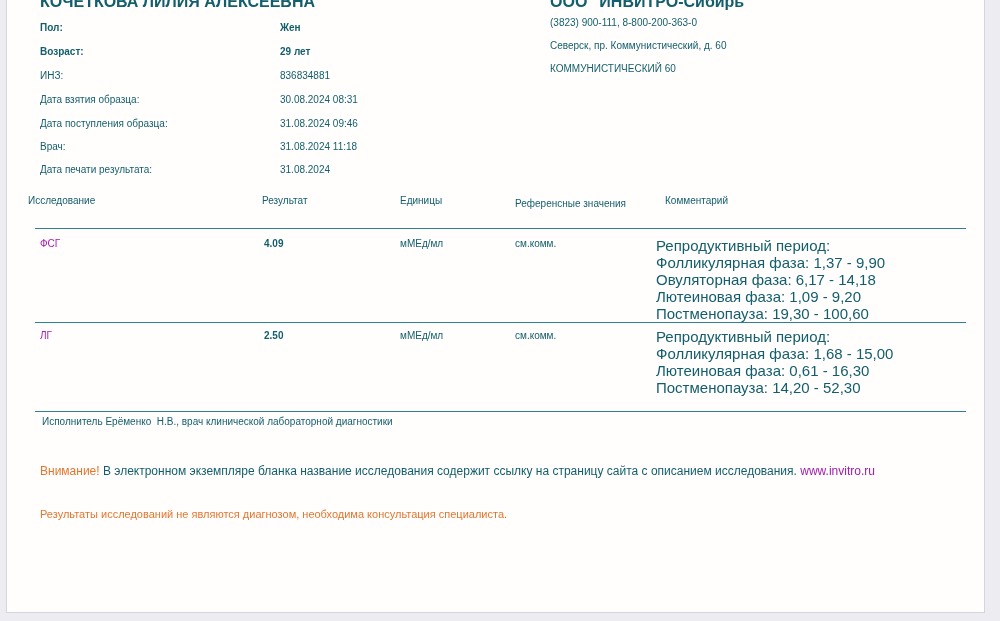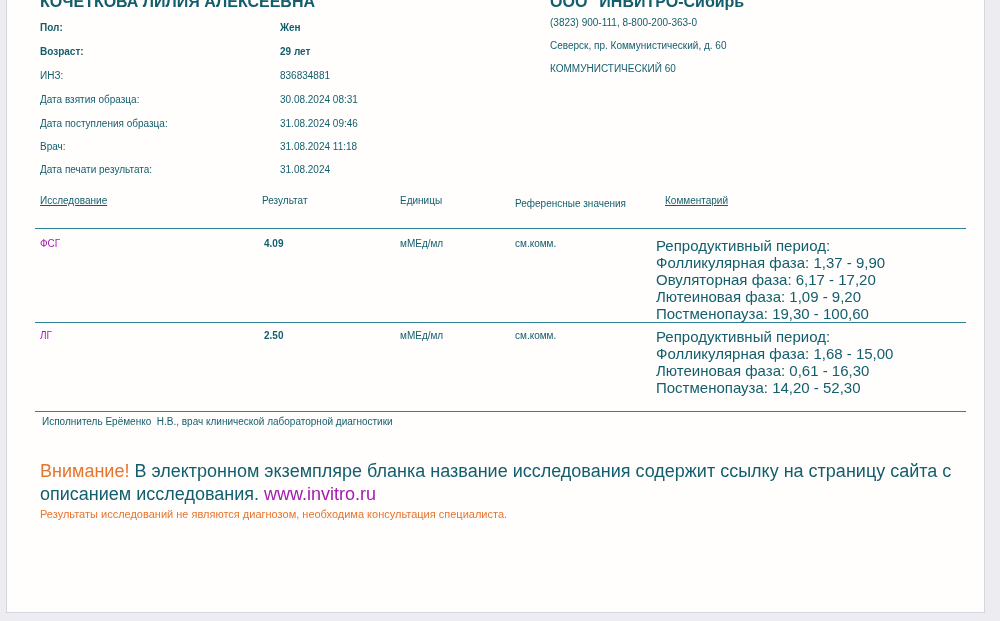--- a/index.html
+++ b/index.html
@@ -29,21 +29,21 @@
     position: absolute;
     left: 29px; width: 931px; height: 0;
     border-top: 1px solid #2c8294;
   }
   .ref-header { white-space: normal; width: 115px; line-height: 18px; }
   .comment-block { line-height: 17px; font-size: 15px; }
   .notice-par {
     position: absolute;
     left: 34px; top: 460px;
     width: 925px;
-    font-size: 18px;
+    font-size: 12px;
     line-height: 23px;
     white-space: normal;
   }
   .executor { white-space: pre-wrap; }
   a.link { text-decoration: none; cursor: pointer; }
 </style>
 </head>
 <body>
 
 <div class="page">
@@ -69,36 +69,36 @@
   <div class="abs teal t15" style="left:274px; top:141px;">31.08.2024 11:18</div>
 
   <div class="abs teal t15" style="left:34px; top:164px;">Дата печати результата:</div>
   <div class="abs teal t15" style="left:274px; top:164px;">31.08.2024</div>
 
   <div class="abs teal b t16" style="left:544px; top:-7px;">ООО "ИНВИТРО-Сибирь"</div>
   <div class="abs teal t15" style="left:544px; top:17px;">(3823) 900-111, 8-800-200-363-0</div>
   <div class="abs teal t15" style="left:544px; top:40px;">Северск, пр. Коммунистический, д. 60</div>
   <div class="abs teal t15" style="left:544px; top:63px;">КОММУНИСТИЧЕСКИЙ 60</div>
 
-  <div class="abs teal t15" style="left:34px; top:195px;text-decoration:underline;">Исследование</div>
+  <div class="abs teal t15" style="left:22px; top:195px;">Исследование</div>
   <div class="abs teal t15" style="left:256px; top:195px;">Результат</div>
   <div class="abs teal t15" style="left:394px; top:195px;">Единицы</div>
   <div class="abs teal t15 ref-header" style="left:509px; top:195px;">Референсные значения</div>
-  <div class="abs teal t15" style="left:659px; top:195px;text-decoration:underline;">Комментарий</div>
+  <div class="abs teal t15" style="left:659px; top:195px;">Комментарий</div>
 
   <div class="hline" style="top:228px;"></div>
 
   <div class="abs blue t15" style="left:34px; top:238px;">ФСГ</div>
   <div class="abs teal b t15" style="left:258px; top:238px;">4.09</div>
   <div class="abs teal t15" style="left:394px; top:238px;">мМЕд/мл</div>
   <div class="abs teal t15" style="left:509px; top:238px;">см.комм.</div>
   <div class="abs teal comment-block" style="left:650px; top:237px;">
     <div>Репродуктивный период:</div>
     <div>Фолликулярная фаза: 1,37 - 9,90</div>
-    <div>Овуляторная фаза: 6,17 - 17,20</div>
+    <div>Овуляторная фаза: 6,17 - 14,18</div>
     <div>Лютеиновая фаза: 1,09 - 9,20</div>
     <div>Постменопауза: 19,30 - 100,60</div>
   </div>
 
   <div class="hline" style="top:322px;"></div>
 
   <div class="abs blue t15" style="left:34px; top:330px;">ЛГ</div>
   <div class="abs teal b t15" style="left:258px; top:330px;">2.50</div>
   <div class="abs teal t15" style="left:394px; top:330px;">мМЕд/мл</div>
   <div class="abs teal t15" style="left:509px; top:330px;">см.комм.</div>

